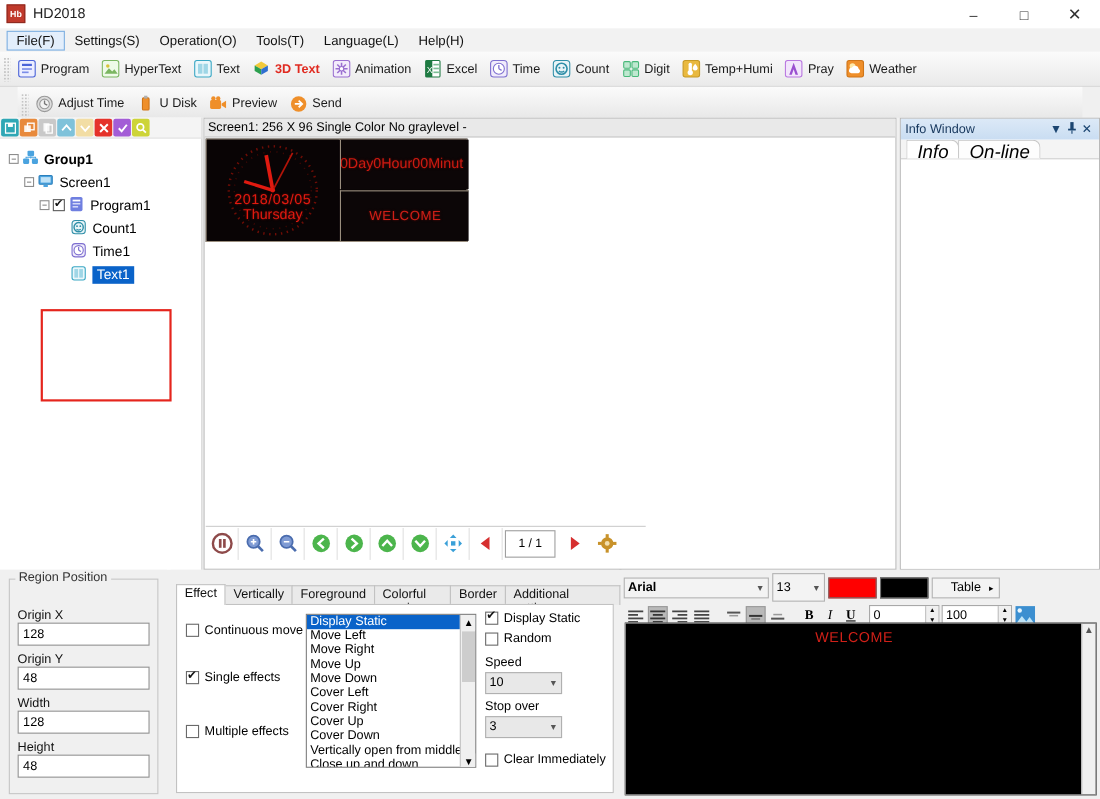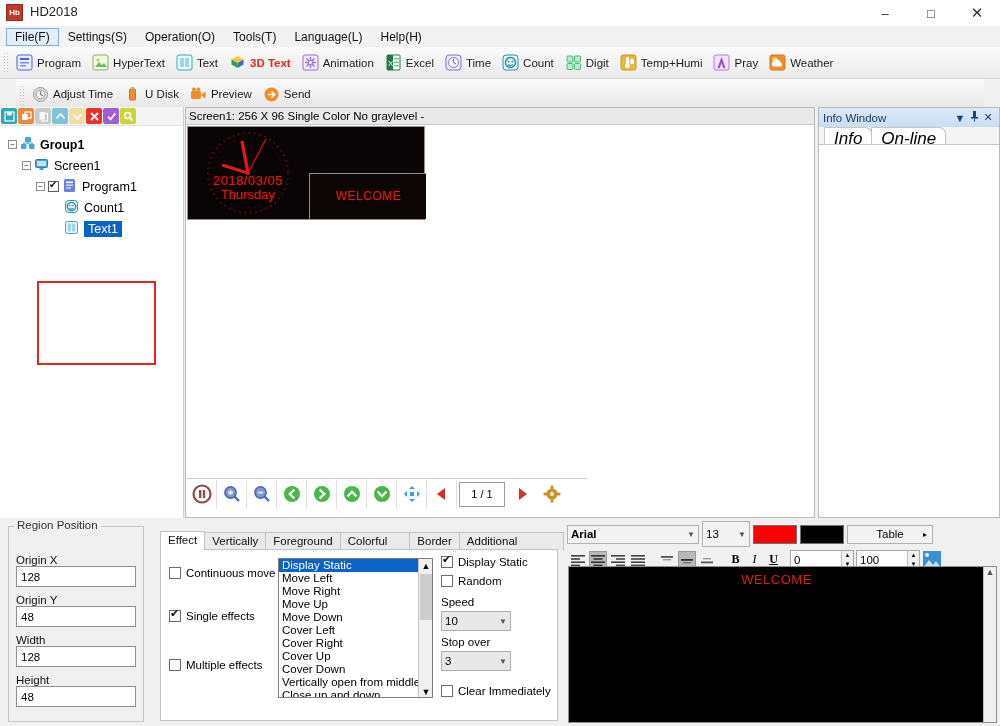--- a/index.html
+++ b/index.html
@@ -145,21 +145,21 @@
   .combo .arr { margin-left:auto; font-size:8px; color:#555; }
 
   
   .textpanel { position:absolute; left:565px; top:518px; width:435px; height:208px; background:#f0f0f0; }
   .fmtrow { display:flex; align-items:center; gap:3px; padding:3px 2px 0 2px; }
   .fontsel { width:132px; height:19px; border:1px solid #b2b2b2; background:#f3f3f3;
              display:flex; align-items:center; padding:0 3px; font-size:11.5px;font-weight:bold; }
   .sizesel { width:48px; height:19px; border:1px solid #b2b2b2; background:#f3f3f3;
              display:flex; align-items:center; padding:12px 3px; font-size:11.5px; }
   .swatch { width:44px; height:19px; border:1px solid #6f6f6f; }
-  .tablebtn { width:86px; height:19px; border:1px solid #b2b2b2; background:#f3f3f3;
+  .tablebtn { width:62px; height:19px; border:1px solid #b2b2b2; background:#f3f3f3;
               display:flex; align-items:center; justify-content:center; font-size:11.5px;
               position:relative; }
   .tablebtn .carr { position:absolute; right:5px; font-size:8px; }
   .fmtrow2 { display:flex; align-items:center; gap:2px; padding:3px 2px 0 4px; }
   .abtn { width:18px; height:18px; border:1px solid transparent; display:flex; align-items:center;
           justify-content:center; }
   .abtn.on { background:#b9b9b9; border:1px solid #9a9a9a; }
   .sbtn { width:17px; height:18px; display:flex; align-items:center; justify-content:center;
           font-size:12px; }
   .spin { display:flex; align-items:center; height:19px; border:1px solid #a8a8a8; background:#fff; }
@@ -490,20 +490,31 @@
               <rect x="1.5" y="1.5" width="12" height="12" rx="3" fill="#e8f4f7" stroke="#2f8fa8"></rect>
               <circle cx="7.5" cy="7.5" r="4.2" fill="none" stroke="#2f8fa8" stroke-width="1.3"></circle>
               <circle cx="6" cy="6.6" r="0.8" fill="#2f8fa8"></circle>
               <circle cx="9" cy="6.6" r="0.8" fill="#2f8fa8"></circle>
               <path d="M5.5 9.3q2 1.6 4 0" stroke="#2f8fa8" fill="none" stroke-width="1.1"></path>
             </svg>
         </span>
         <span class="tlabel">Count1</span>
       </div>
 
+      <div class="trow" style="padding-left:58px">
+        <span class="ico">
+          <svg width="15" height="15">
+              <rect x="1.5" y="1.5" width="12" height="12" rx="3" fill="#f0ecfb" stroke="#7e6fd0"></rect>
+              <circle cx="7.5" cy="7.5" r="4.2" fill="#fff" stroke="#7e6fd0"></circle>
+              <line x1="7.5" y1="7.5" x2="7.5" y2="4.6" stroke="#7e6fd0" stroke-width="1.1"></line>
+              <line x1="7.5" y1="7.5" x2="9.6" y2="8.7" stroke="#7e6fd0" stroke-width="1.1"></line>
+            </svg>
+        </span>
+        <span class="tlabel">Time1</span>
+      </div>
 
       <div class="trow" style="padding-left:58px">
         <span class="ico">
           <svg width="15" height="15">
               <rect x="1.5" y="1.5" width="12" height="12" rx="2" fill="#eaf7fb" stroke="#3aa7c4"></rect>
               <rect x="3.6" y="3.6" width="3.4" height="7.8" fill="#9fd6e6"></rect>
               <rect x="8" y="3.6" width="3.4" height="7.8" fill="#9fd6e6"></rect>
             </svg>
         </span>
         <span class="tlabel sel">Text1</span>
@@ -527,20 +538,23 @@
           </g>
           <line x1="48" y1="44" x2="22" y2="36" stroke="#e01a10" stroke-width="3"></line>
           <line x1="48" y1="44" x2="42" y2="12" stroke="#e01a10" stroke-width="3.4"></line>
           <line x1="48" y1="44" x2="66" y2="10" stroke="#b01409" stroke-width="1.6"></line>
           <circle cx="48" cy="44" r="2" fill="#e01a10"></circle>
         </svg>
         <div class="date-line">2018/03/05</div>
         <div class="day-line">Thursday</div>
       </div>
 
+      <div class="led-right-top">
+        <div class="count-line">0Day0Hour00Minut</div>
+      </div>
 
       <div class="led-right-bot">
         <div class="welcome-line">WELCOME</div>
       </div>
     </div>
 
     <div class="playbar">
       <div class="pbtn">
         <svg width="20" height="20">
             <circle cx="10" cy="10" r="8.5" fill="none" stroke="#8e4a4a" stroke-width="2.2"></circle>

